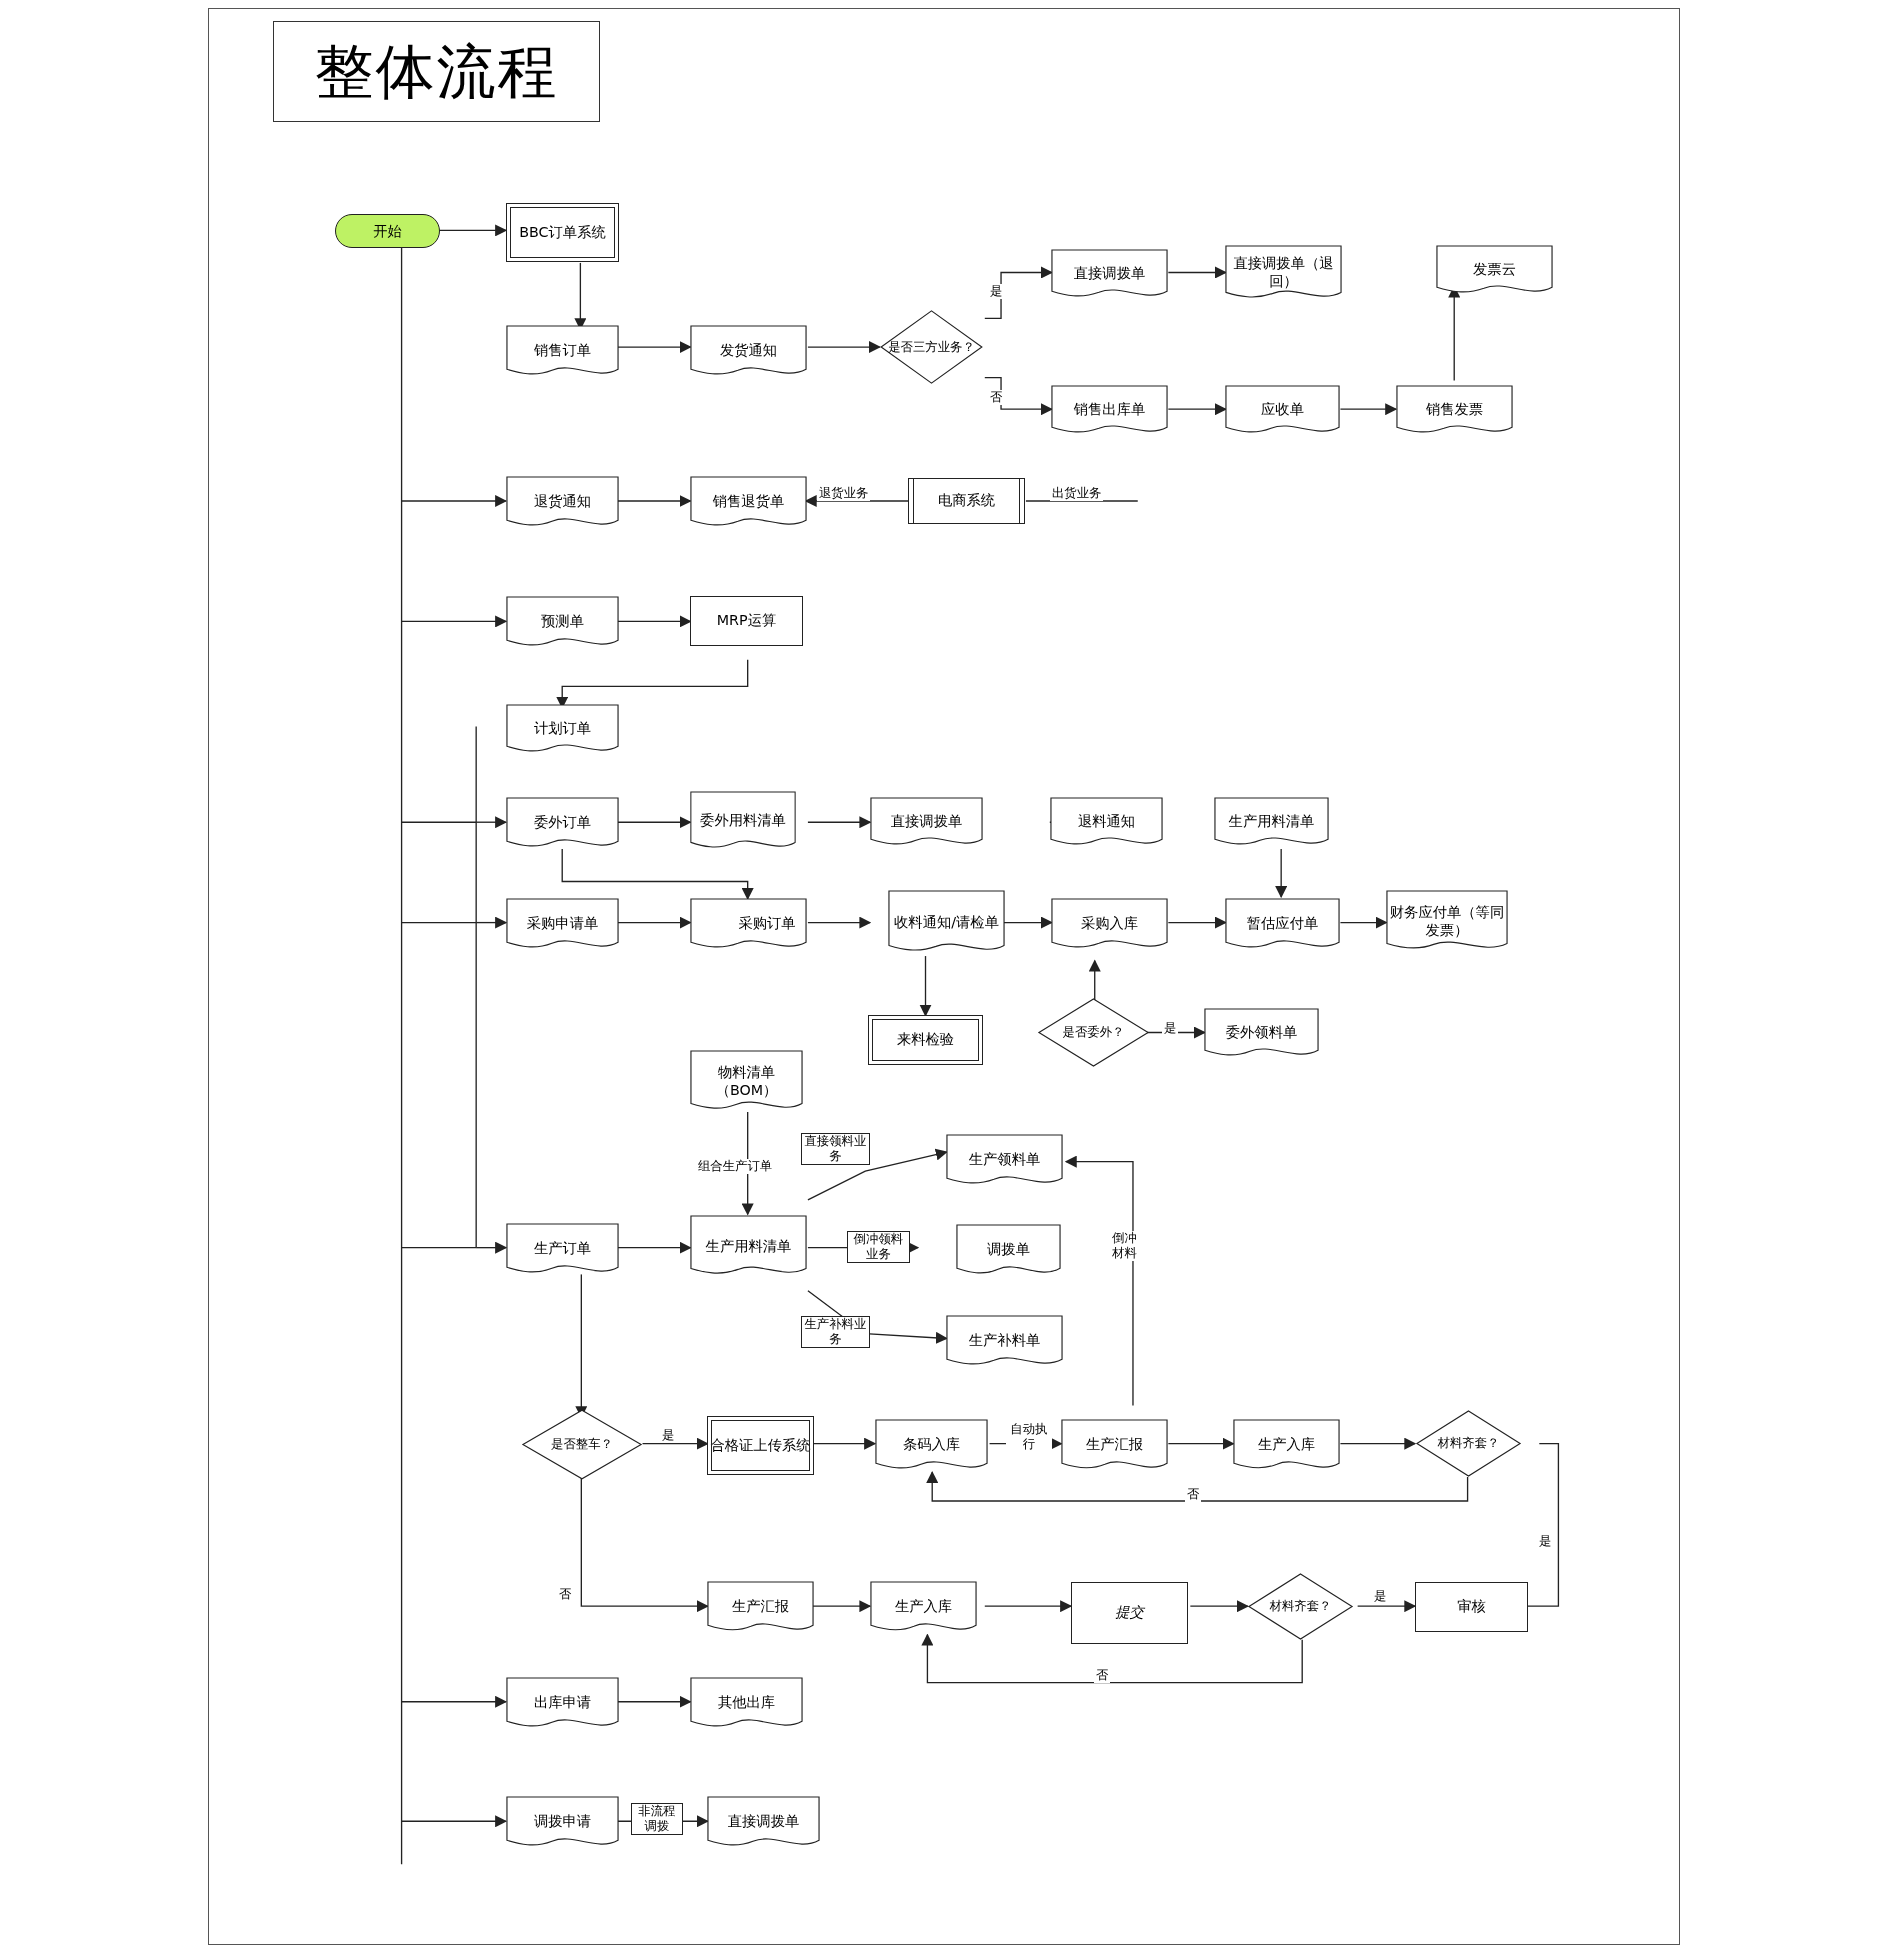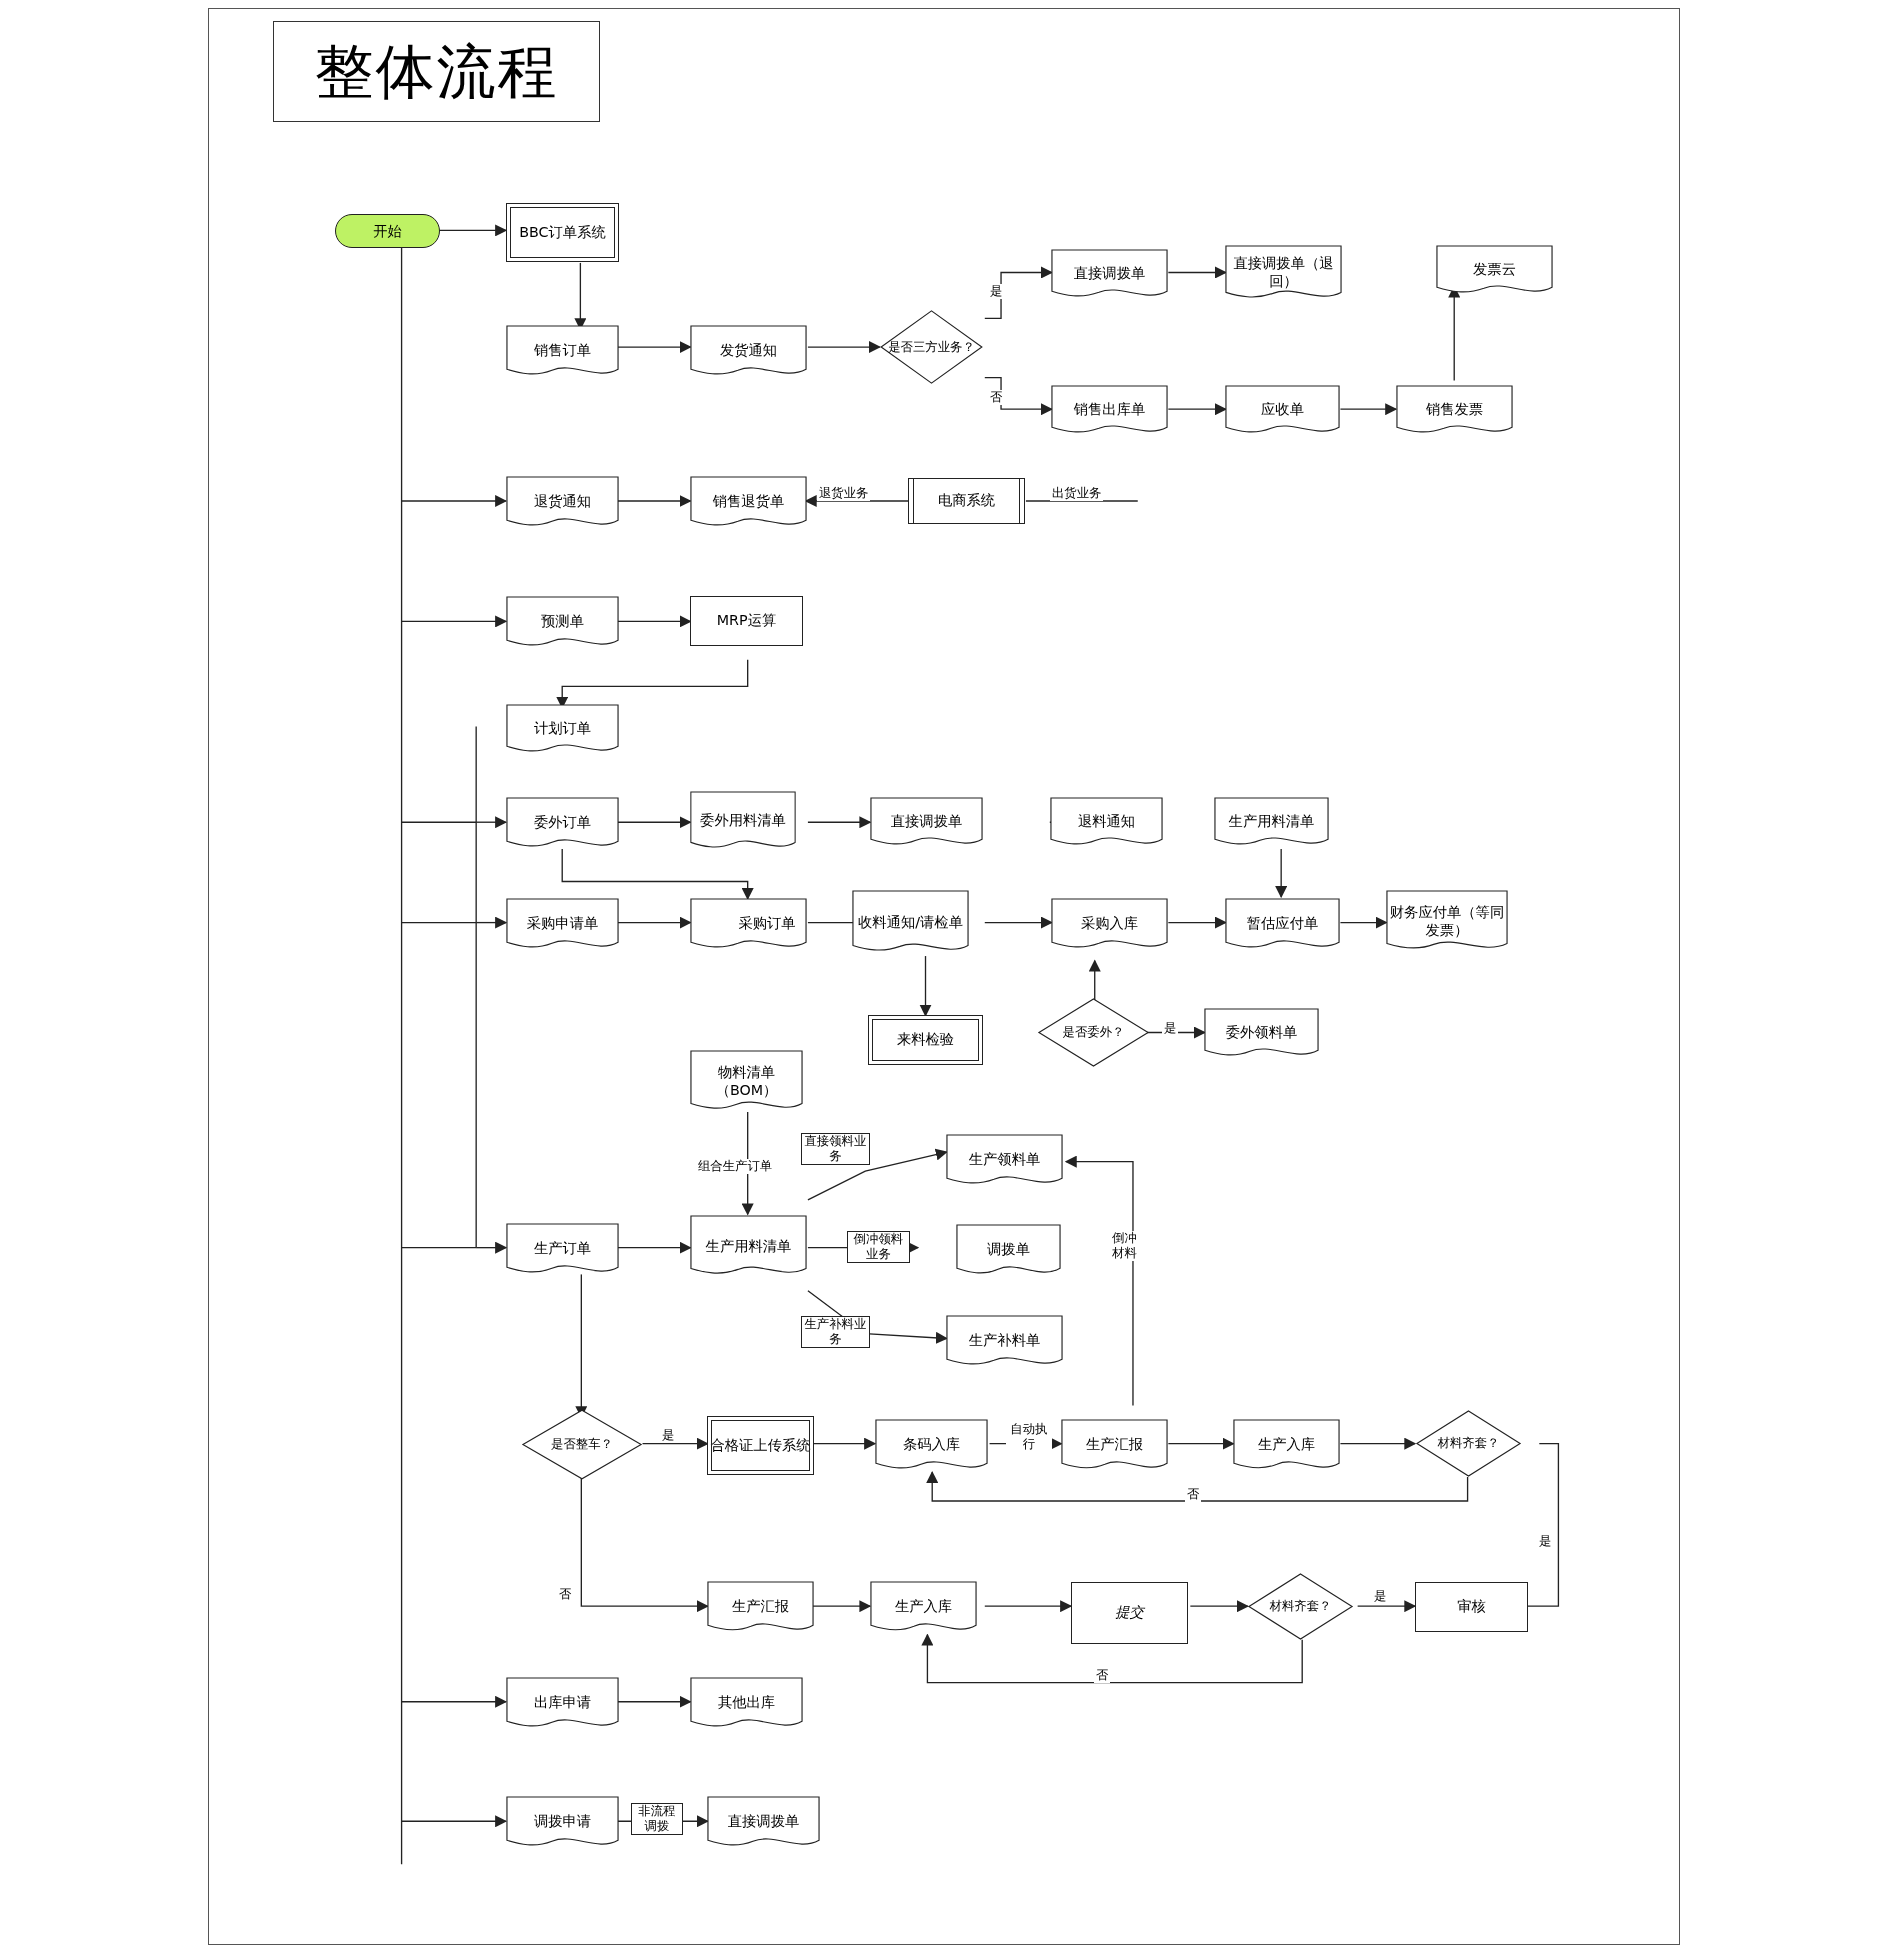--- a/index.html
+++ b/index.html
@@ -317,21 +317,21 @@
     <span class="lbl">采购申请单</span>
   </div>
 
   <div class="doc" style="left:690px;top:898px;width:117px;height:52px;padding-left:37px;">
     <svg class="docsvg" viewBox="0 0 122 54" preserveAspectRatio="none">
         <path d="M1,1 H121 V46 C98,58 72,38 50,47 C31,54 14,50 1,46 Z" fill="#fff" stroke="#222" stroke-width="1.2"></path>
       </svg>
     <span class="lbl">采购订单</span>
   </div>
 
-  <div class="doc" style="left:852px;top:890px;width:117px;height:65px;">
+  <div class="doc" style="left:888px;top:890px;width:117px;height:65px;">
     <svg class="docsvg" viewBox="0 0 122 68" preserveAspectRatio="none">
         <path d="M1,1 H121 V58 C98,70 72,50 50,59 C31,66 14,62 1,58 Z" fill="#fff" stroke="#222" stroke-width="1.2"></path>
       </svg>
     <span class="lbl">收料通知/请检单</span>
   </div>
 
   <div class="doc" style="left:1051px;top:898px;width:117px;height:52px;justify-content:center;">
     <svg class="docsvg" viewBox="0 0 122 54" preserveAspectRatio="none">
         <path d="M1,1 H121 V46 C98,58 72,38 50,47 C31,54 14,50 1,46 Z" fill="#fff" stroke="#222" stroke-width="1.2"></path>
       </svg>

